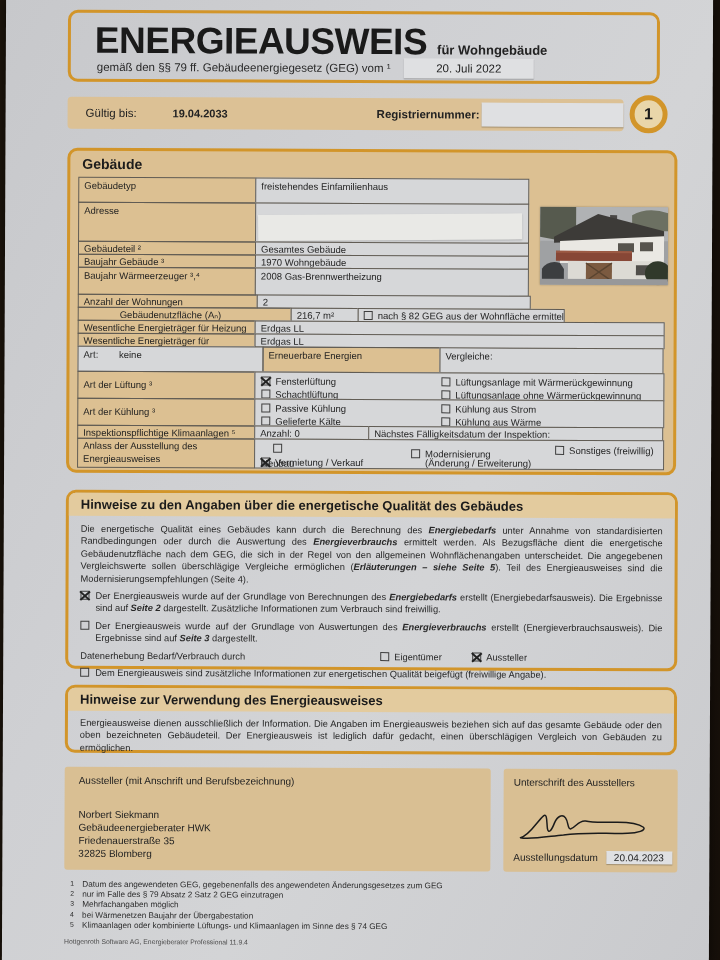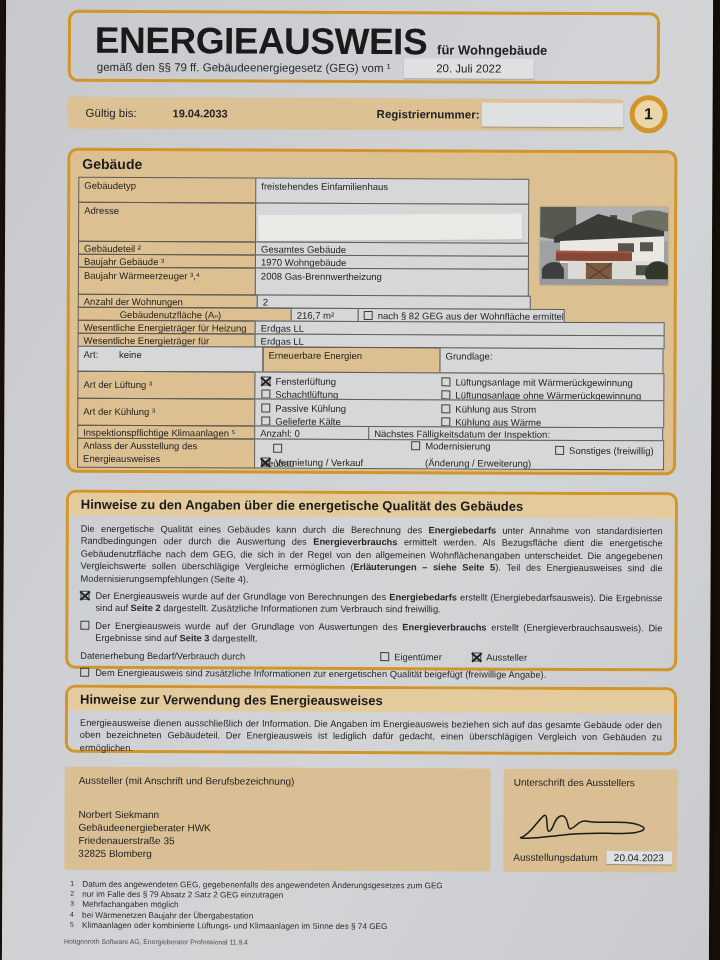--- a/index.html
+++ b/index.html
@@ -50,21 +50,21 @@
   .sec-body{padding:5px 12px 6px;font-size:9.3px;line-height:12.4px;color:#272727;}
   .just{text-align:justify;margin:4px 0 0;}
   .cbp{display:flex;gap:6px;margin-top:5px;align-items:flex-start;}
   .cbp .cb{margin-top:1px;}
   .cbp p{margin:0;flex:1;}
   
   .tanbox{background:#d9bf93;border-radius:3px;font-size:10px;color:#222;}
   .fn{font-size:8.2px;line-height:10.2px;color:#2c2c2c;}
   .fn .fn-num{display:inline-block;width:12px;font-size:6.8px;vertical-align:top;position:relative;top:-1px;}
   .footer{font-size:6.8px;color:#4c4c4c;}
-  b{font-weight:bold;}
+  b{font-weight:bold;font-style:italic;}
 </style>
 </head>
 <body>
 
 <div class="paper">
 
   <div class="abs obox" style="left:62px;top:14px;width:592px;height:72px;">
     <div class="abs" style="left:24px;top:9px;display:flex;align-items:baseline;">
       <span class="hdr-title">ENERGIEAUSWEIS</span>
       <span class="hdr-sub">für Wohngebäude</span>
@@ -140,21 +140,21 @@
         <div class="cell lblc" style="width:178px;">Wesentliche Energieträger für Warmwasser ³</div>
         <div class="cell" style="width:410px;">Erdgas LL</div>
       </div>
 
       <div class="trow" style="top:169px;height:26px;">
         <div class="cell topal" style="width:186px;">
           <span>Art:</span>
           <span style="margin-left:18px;">keine</span>
         </div>
         <div class="cell lblc topal" style="width:178px;">Erneuerbare Energien</div>
-        <div class="cell topal" style="width:224px;">Grundlage:</div>
+        <div class="cell topal" style="width:224px;">Vergleiche:</div>
       </div>
 
       <div class="trow" style="top:194px;height:28px;">
         <div class="cell lblc" style="width:178px;display:flex;align-items:center;">Art der Lüftung ³</div>
         <div class="cell" style="width:410px;position:relative;">
           <span class="cbline abs" style="left:6px;top:3px;">
               <span class="cb checked"></span>
               <span>Fensterlüftung</span>
             </span>
           <span class="cbline abs" style="left:6px;top:16px;">
@@ -207,21 +207,21 @@
         </div>
         <div class="cell" style="width:410px;position:relative;">
           <span class="cbline abs" style="left:6px;top:4px;flex-direction:column;">
               <span class="cb"></span>
               <span>Neubau</span>
             </span>
           <span class="cbline abs" style="left:6px;top:17px;">
               <span class="cb checked"></span>
               <span>Vermietung / Verkauf</span>
             </span>
-          <span class="cbline abs" style="left:156px;top:0;">
+          <span class="cbline abs" style="left:156px;top:8px;">
               <span class="cb"></span>
               <span>Modernisierung</span>
             </span>
           <span class="abs" style="left:170px;top:17px;">(Änderung / Erweiterung)</span>
           <span class="cbline abs" style="left:300px;top:4px;">
               <span class="cb"></span>
               <span>Sonstiges (freiwillig)</span>
             </span>
         </div>
       </div>

